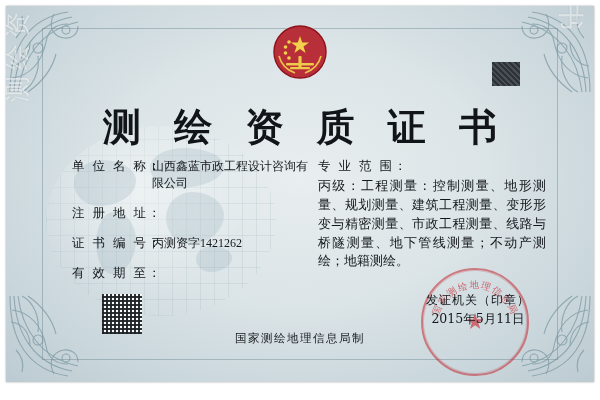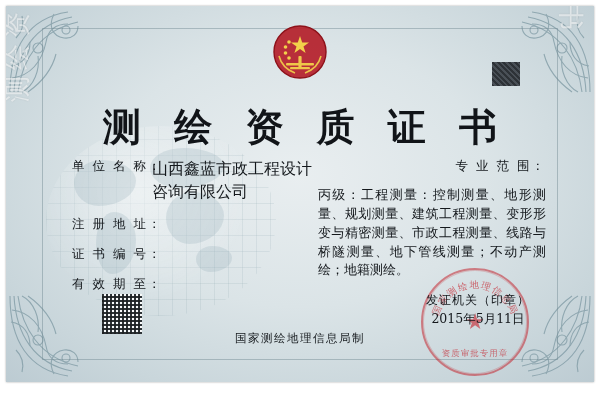--- a/index.html
+++ b/index.html
@@ -121,37 +121,36 @@
   .field-label {
     width: 80px;
     flex: none;
     letter-spacing: 2px;
     white-space: nowrap;
   }
   .field-value {
     flex: 1;
     line-height: 1.42;
     font-family: Liberation Serif, serif;
-    font-size: 16px;
+    font-size: 12px;
   }
 
   
   .scope {
     position: absolute;
     left: 312px;
     top: 152px;
     width: 228px;
     font-family: "DejaVu Serif", "Liberation Serif", serif;
   }
   .scope-label {
     font-size: 12.5px;
     letter-spacing: 2px;
     color: #14181c;
-    margin-bottom: 11px;
-    text-align: right;
+    margin-bottom: 2px;
   }
   .scope-text {
     font-size: 13px;
     line-height: 1.45;
     color: #14181c;
     text-align: justify;
     font-family: "DejaVu Sans", "Liberation Sans", sans-serif;
   }
 
   
@@ -368,20 +367,21 @@
     <div class="fields">
       <div class="field-row">
         <span class="field-label">单 位 名 称：</span>
         <span class="field-value">山西鑫蓝市政工程设计咨询有限公司</span>
       </div>
       <div class="field-row">
         <span class="field-label">注 册 地 址：</span>
       </div>
       <div class="field-row">
         <span class="field-label">证 书 编 号：</span>
+        <span class="field-value">丙测资字1421262</span>
       </div>
       <div class="field-row">
         <span class="field-label">有 效 期 至：</span>
       </div>
     </div>
 
     <div class="scope">
       <div class="scope-label">专 业 范 围：</div>
       <div class="scope-text">丙级：工程测量：控制测量、地形测量、规划测量、建筑工程测量、变形形变与精密测量、市政工程测量、线路与桥隧测量、地下管线测量；不动产测绘；地籍测绘。</div>
     </div>
@@ -389,21 +389,20 @@
     <div class="seal">
       <svg class="seal-arc" viewBox="0 0 104 104">
         <defs>
           <path id="arcpath" d="M 14,56 A 38,38 0 0 1 90,56"></path>
         </defs>
         <text text-anchor="middle">
           <textPath href="#arcpath" startOffset="50%">国家测绘地理信息局</textPath>
         </text>
       </svg>
       <span class="seal-star">★</span>
-      <div class="seal-bottom">资质审批专用章</div>
     </div>
 
     <div class="issuer">
       <div class="issuer-line1">发证机关（印章）</div>
       <div class="issuer-line2">2015年5月11日</div>
     </div>
 
     <div class="qr"></div>
 
     <div class="footer">国家测绘地理信息局制</div>

